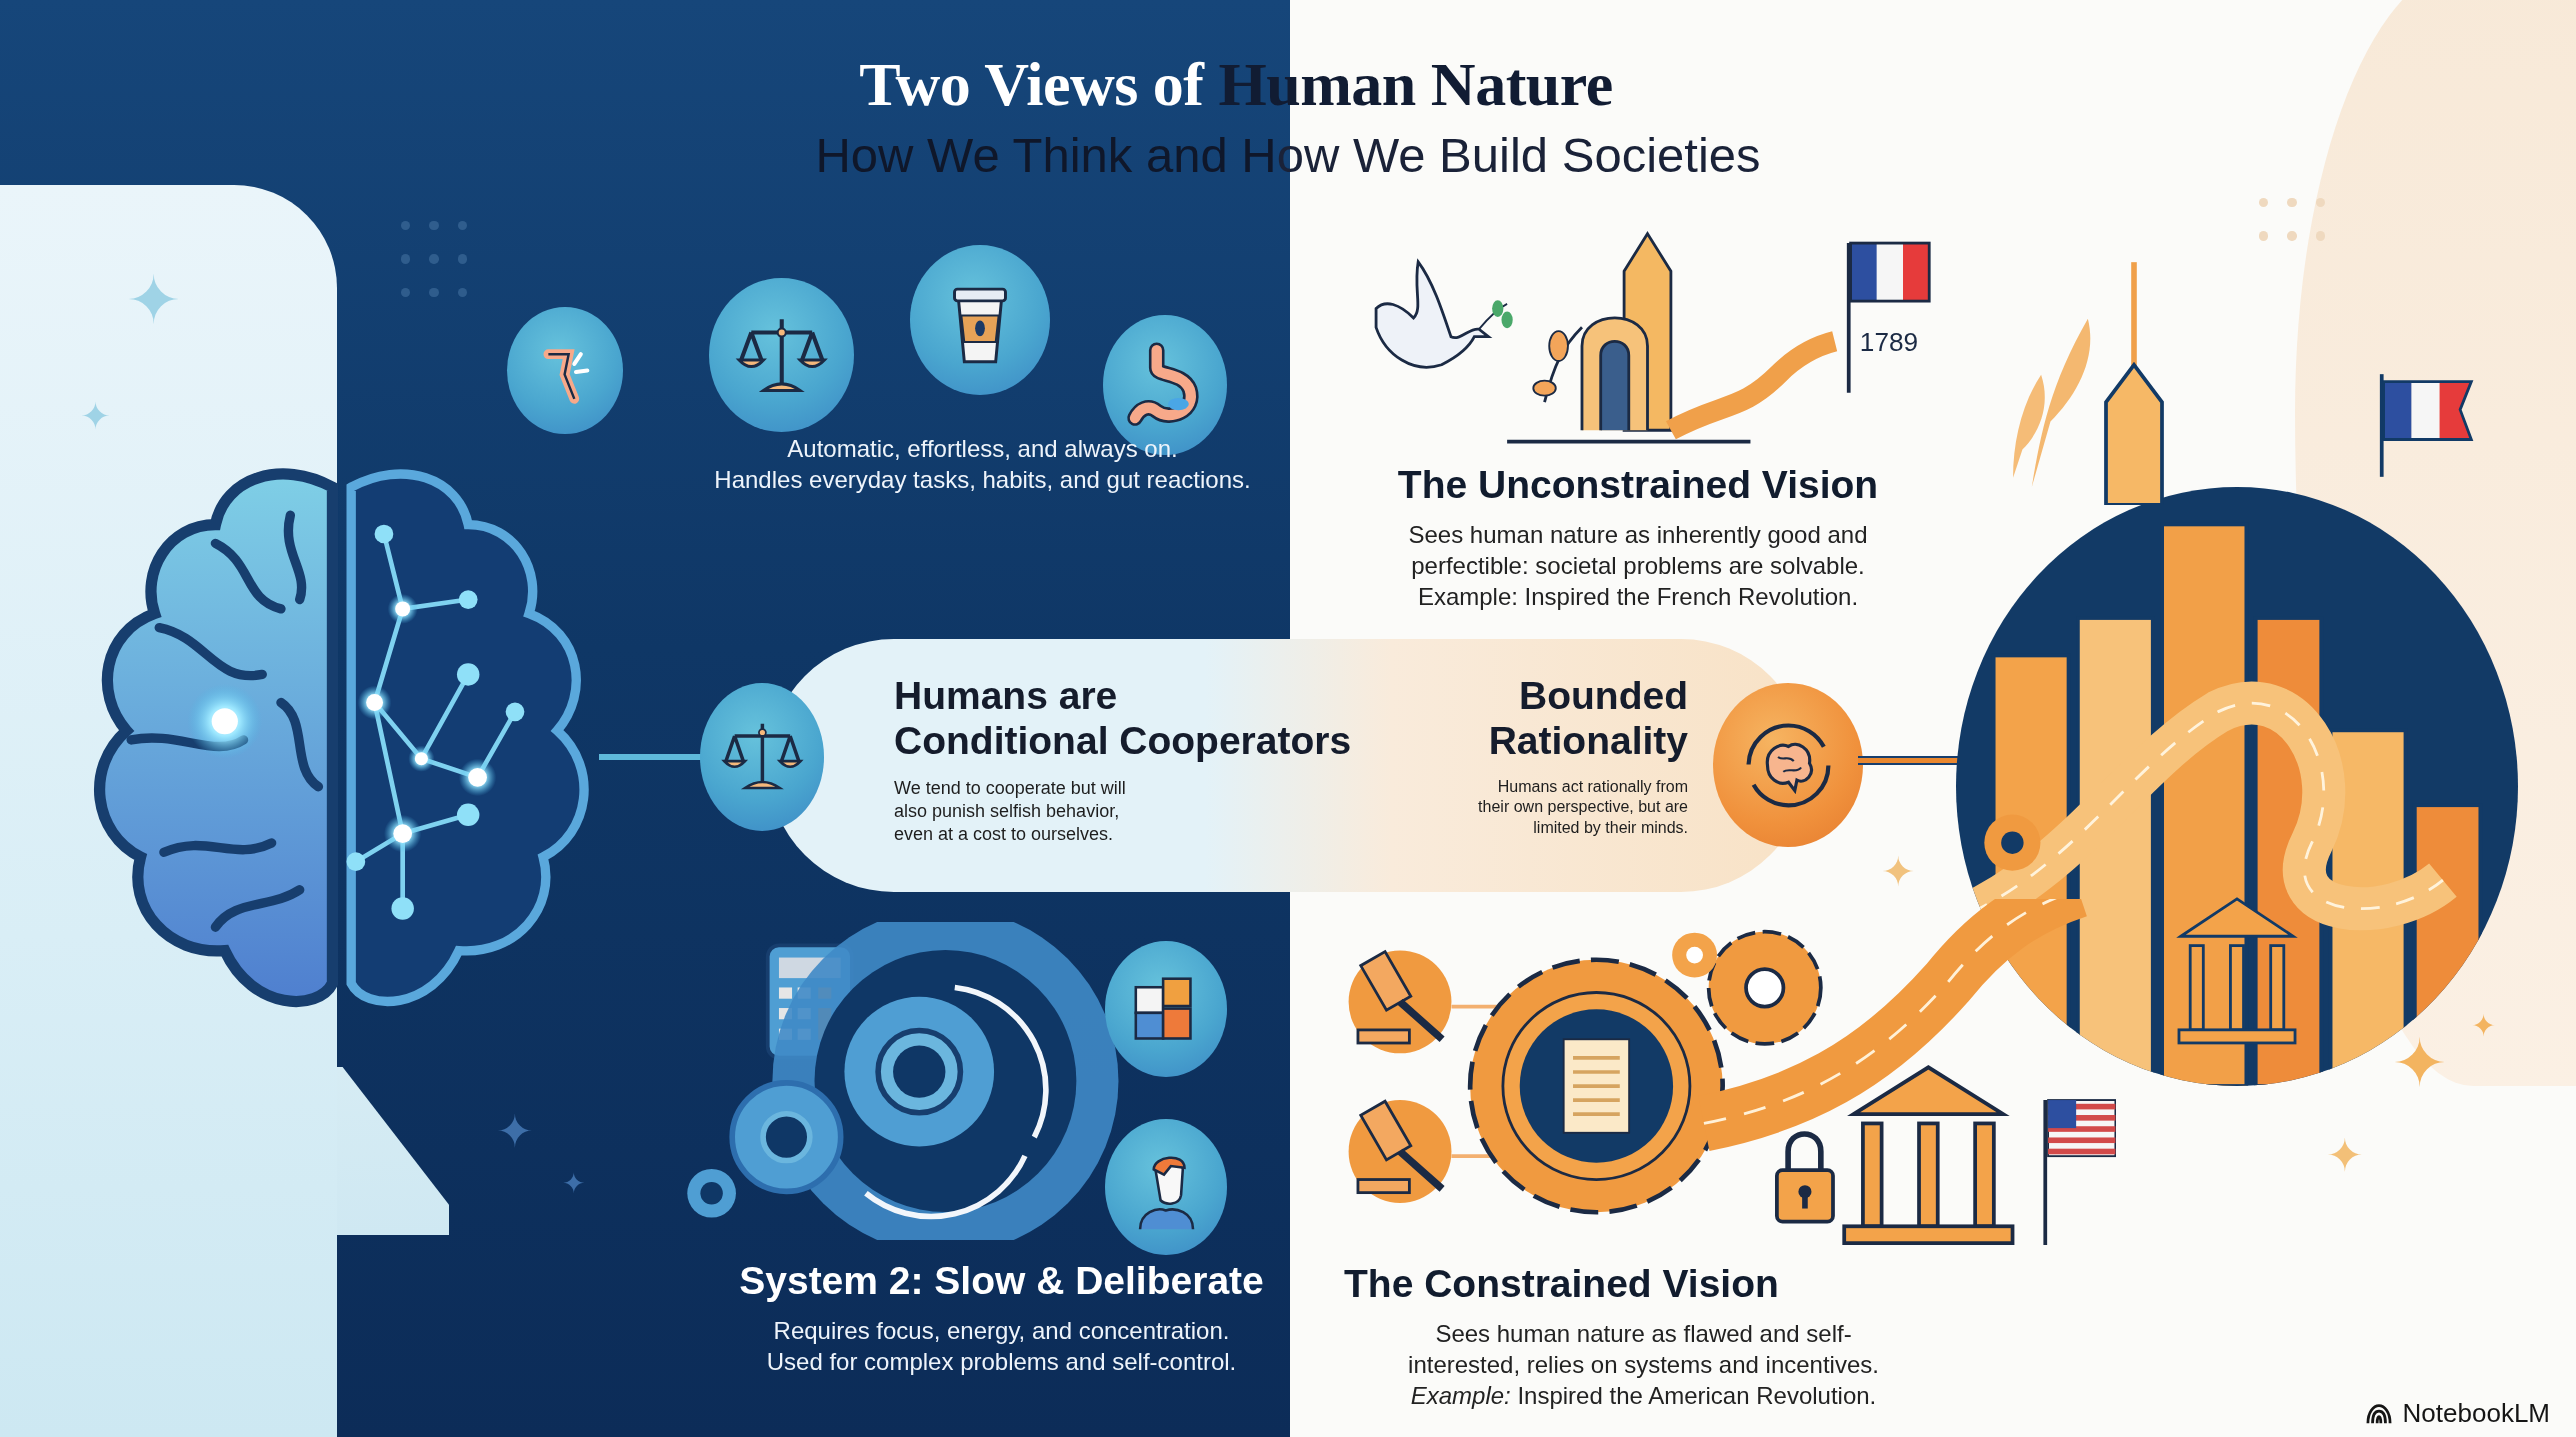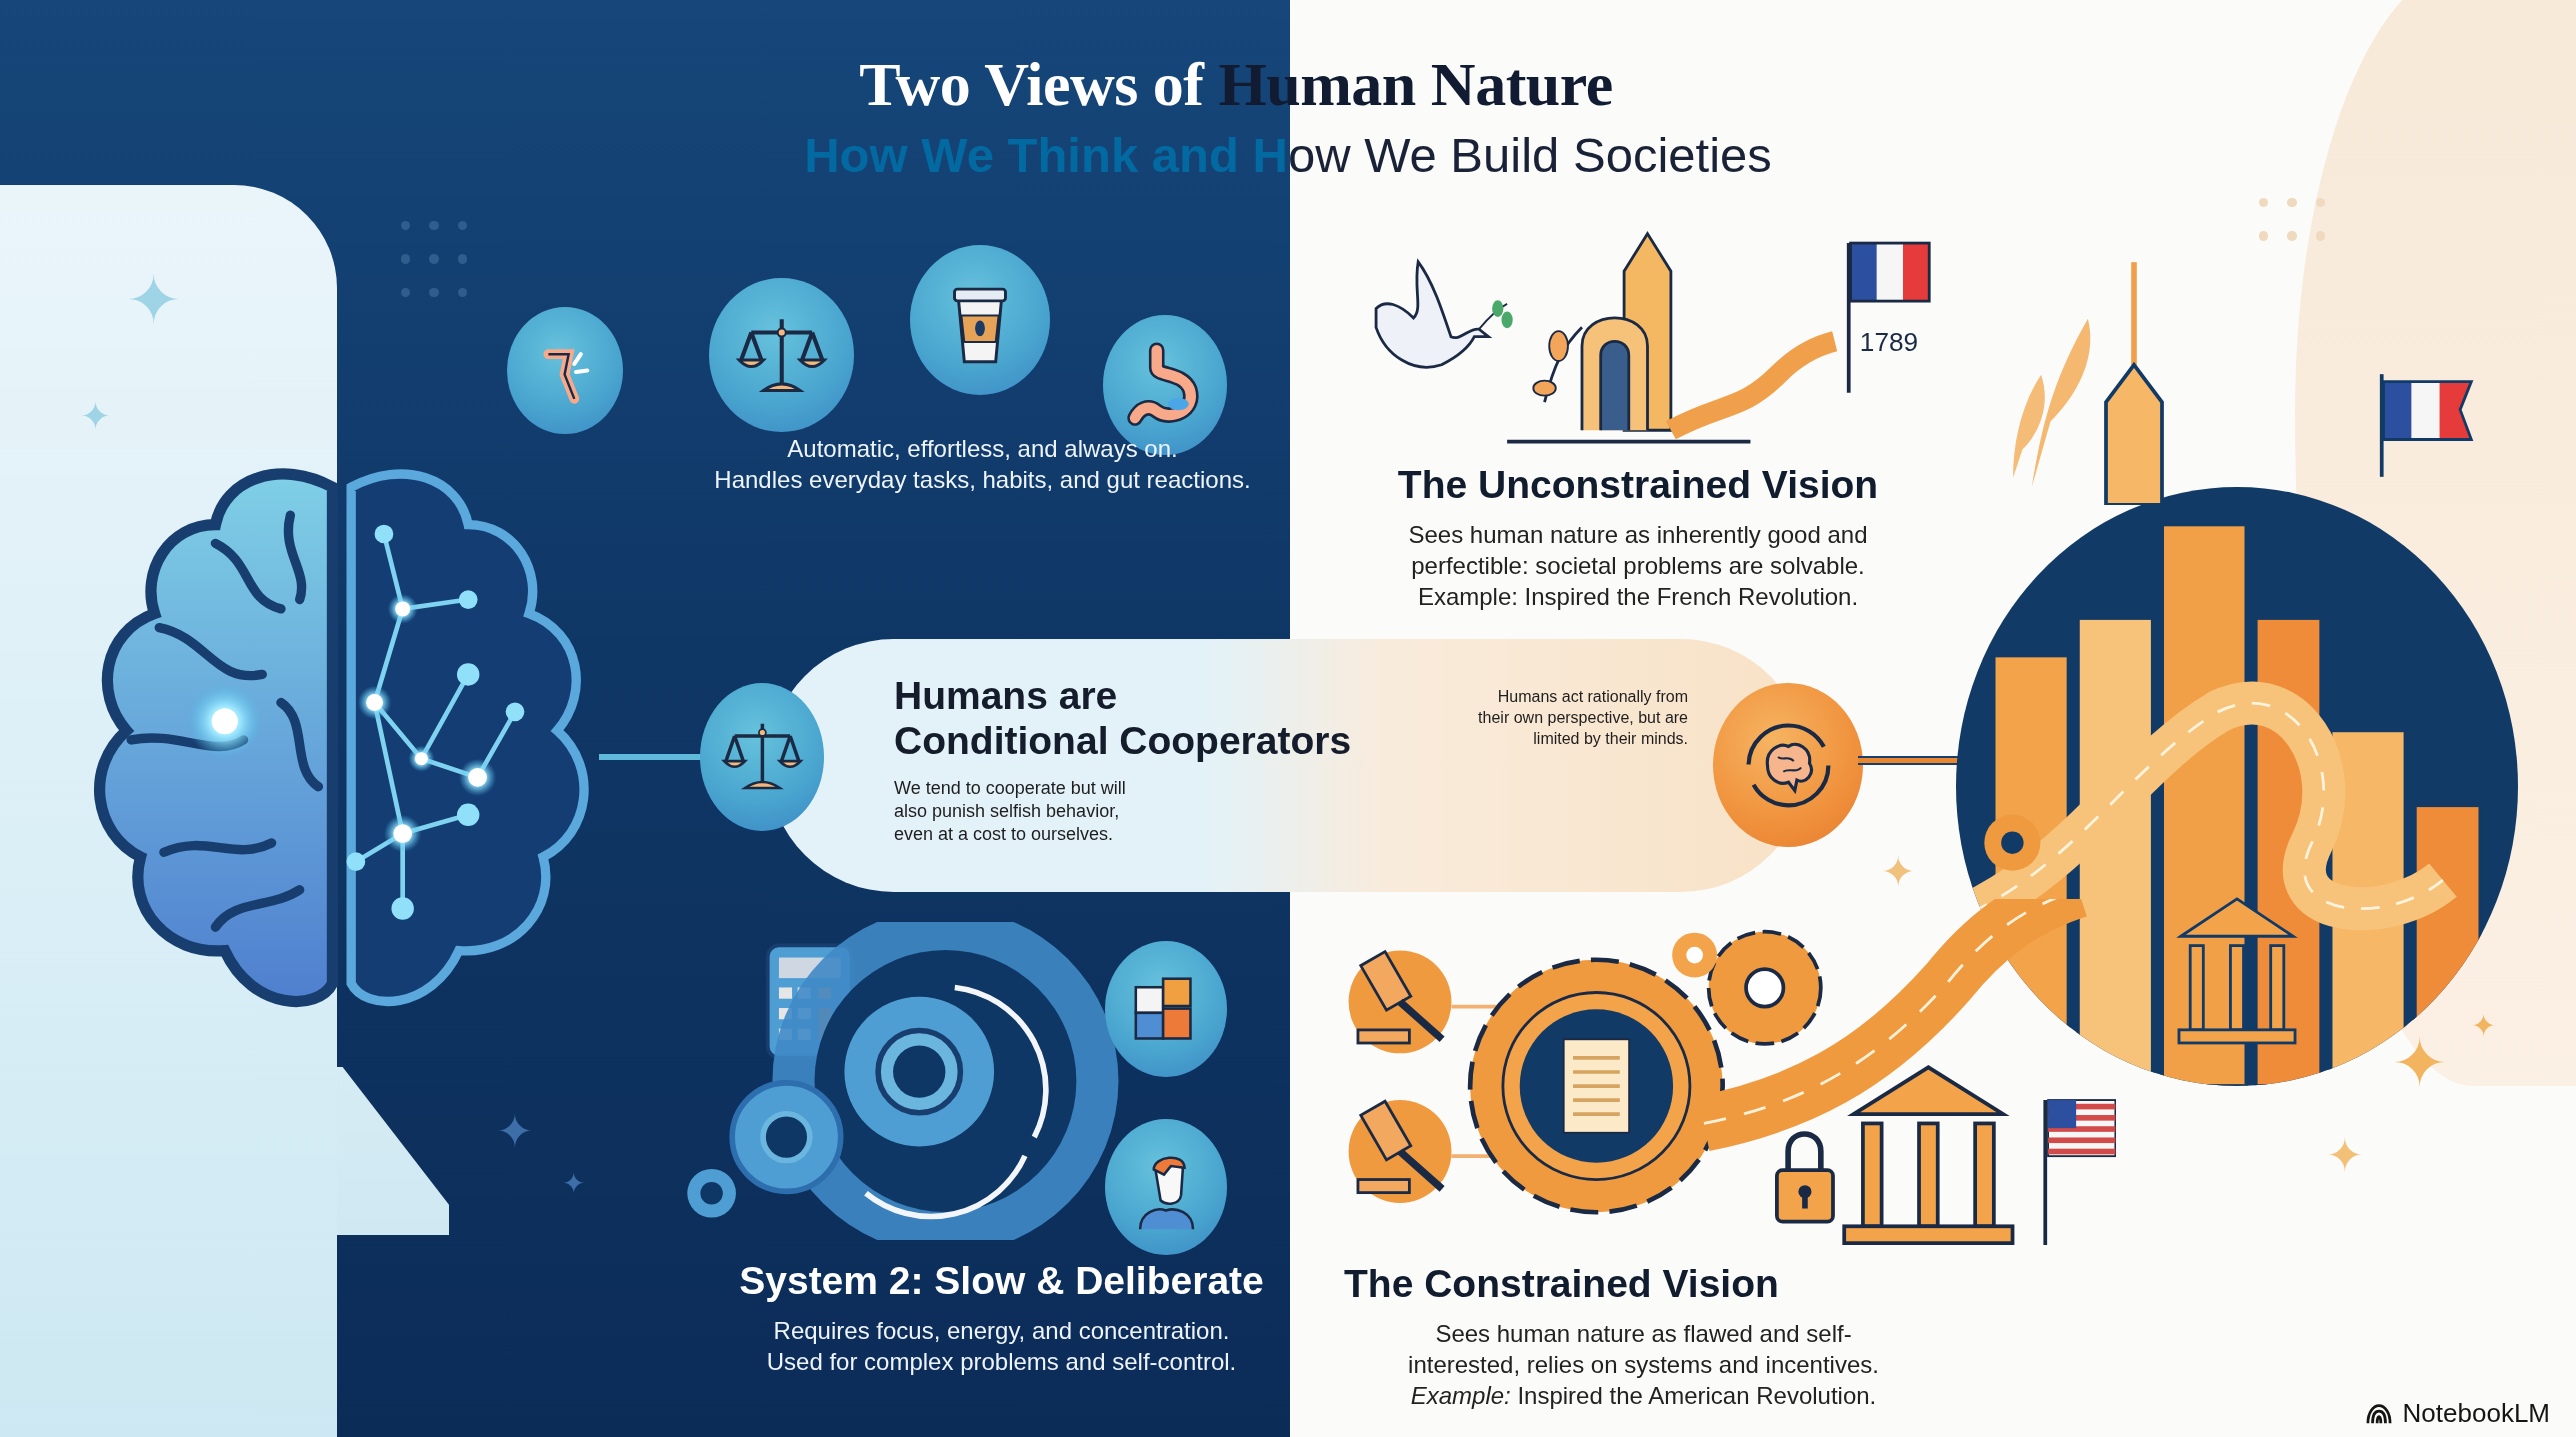--- a/index.html
+++ b/index.html
@@ -41,21 +41,21 @@
   .title {
     position: absolute; top: 49px; left: 0; width: 2472px; text-align: center;
     font-size: 62px; font-weight: 700; letter-spacing: -0.5px; font-family: Liberation Serif, serif;
   }
   .title .t-left { color: #ffffff; }
   .title .t-right { color: #111c33; }
   .subtitle {
     position: absolute; top: 127px; left: 0; width: 2576px; text-align: center;
     font-size: 49px; font-weight: 400;
   }
-  .subtitle .t-left { color: #0369a1; font-weight: bold; }
+  .subtitle .t-left { color: #0f172a; }
   .subtitle .t-right { color: #1a2238; }
 
   
   .sec-title { font-weight: 700; line-height: 1.15; }
   .sec-desc { line-height: 1.3; }
   .sys1 { position: absolute; left: 655px; top: 412px; width: 655px; text-align: center; color: #fff; }
   .sys1 .sec-title { font-size: 39px; }
   .sys1 .sec-desc { font-size: 24px; margin-top: 20.6px; color: #eef4fb; }
 
   .sys2 { position: absolute; left: 674px; top: 1259px; width: 655px; text-align: center; color: #fff; }
@@ -271,20 +271,24 @@
     <div>Conditional Cooperators</div>
   </div>
   <div class="sec-desc">
     <div>We tend to cooperate but will</div>
     <div>also punish selfish behavior,</div>
     <div>even at a cost to ourselves.</div>
   </div>
 </div>
 
 <div class="bounded">
+  <div class="sec-title">
+    <div>Bounded</div>
+    <div>Rationality</div>
+  </div>
   <div class="sec-desc">
     <div>Humans act rationally from</div>
     <div>their own perspective, but are</div>
     <div>limited by their minds.</div>
   </div>
 </div>
 
 <div class="bubble warm" style="left:1713px;top:683px;width:150px;height:164px;">
   <svg viewBox="0 0 100 100">
       <circle cx="50" cy="50" r="38" fill="none" stroke="#1b2a44" stroke-width="4" stroke-dasharray="100 20"></circle>

